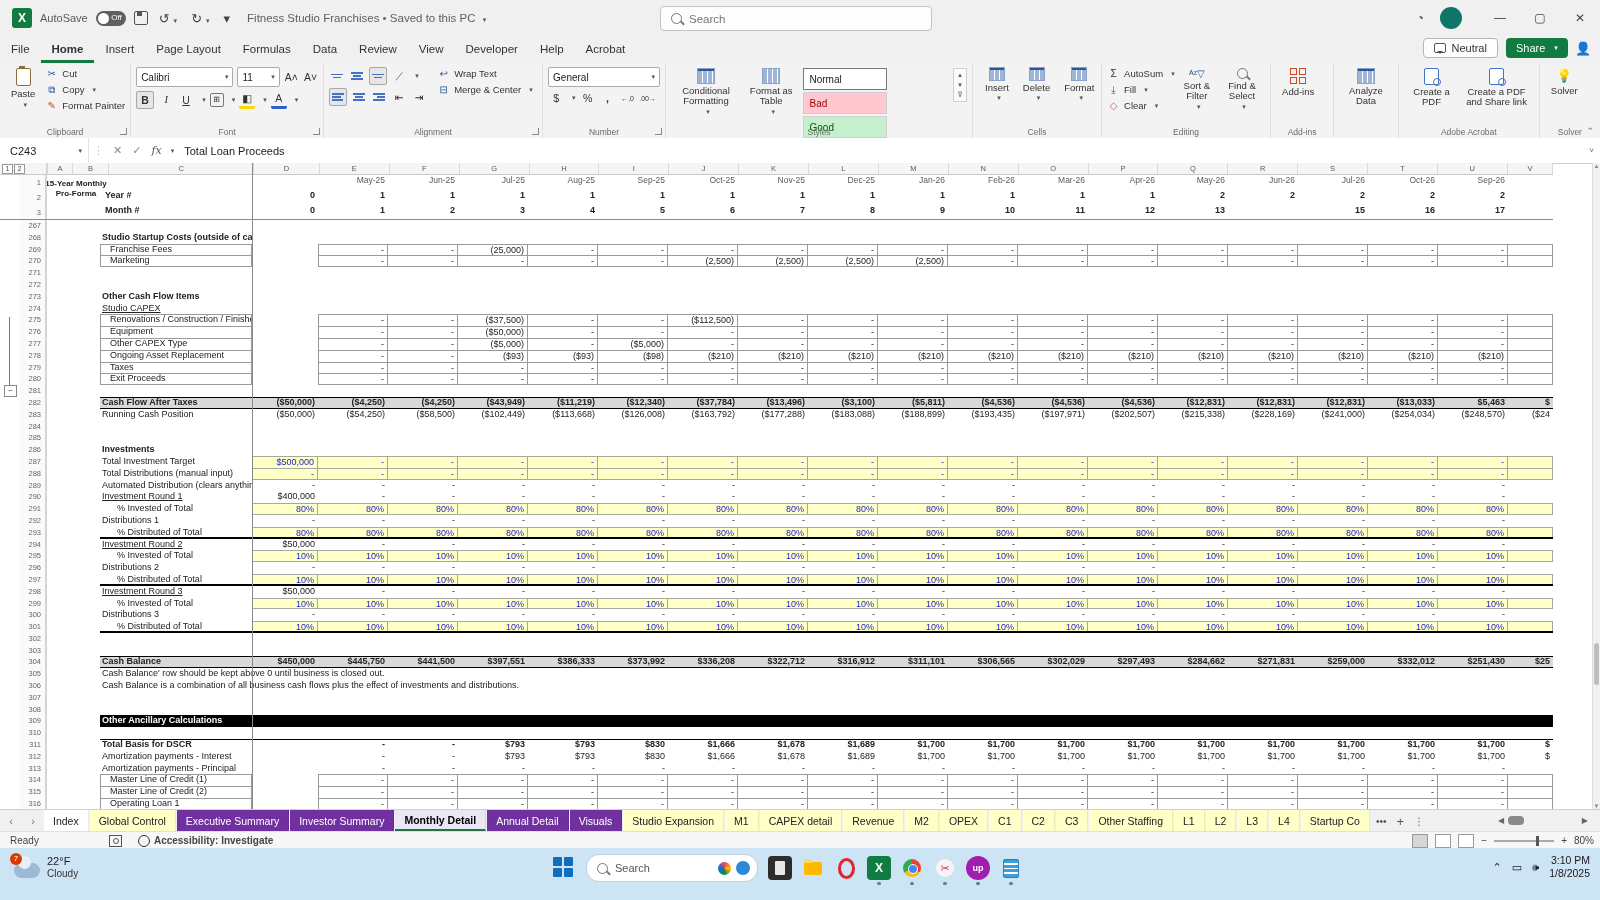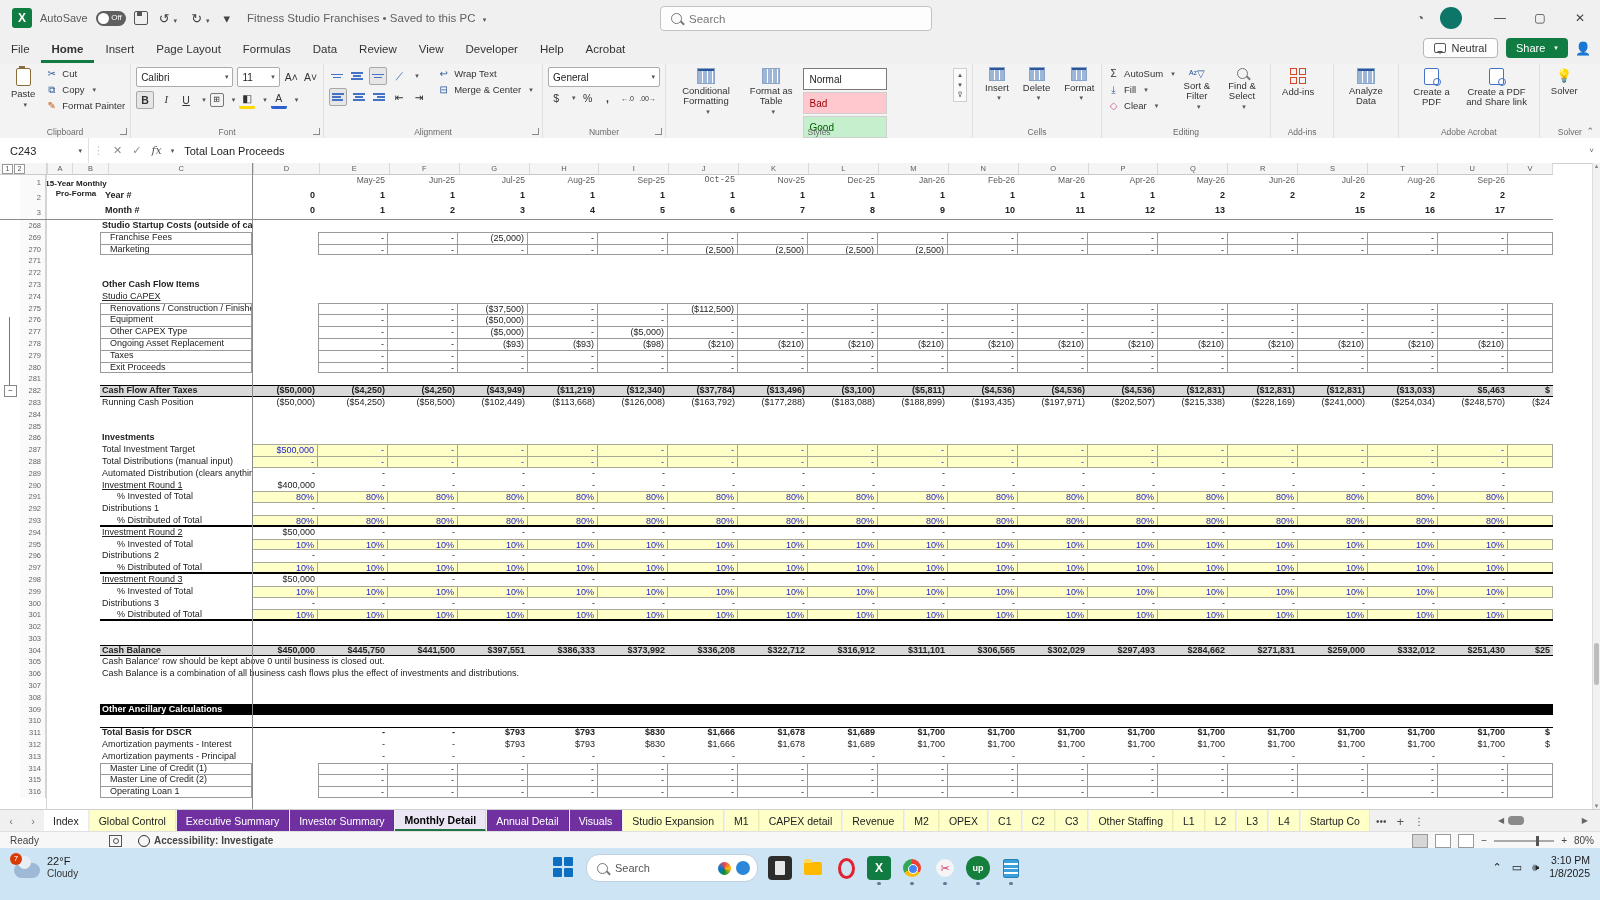--- a/index.html
+++ b/index.html
@@ -533,31 +533,31 @@
           <div class="onum"></div>
           <div class="rnum">1</div>
         </div>
         <div class="larea"></div>
         <div class="cell" style="width: 66px;"></div>
         <div class="cell datecell" style="width: 70px;">May-25</div>
         <div class="cell datecell" style="width: 70px;">Jun-25</div>
         <div class="cell datecell" style="width: 70px;">Jul-25</div>
         <div class="cell datecell" style="width: 70px;">Aug-25</div>
         <div class="cell datecell" style="width: 70px;">Sep-25</div>
-        <div class="cell datecell" style="width: 70px; font-family: Liberation Mono, monospace;">Oct-25</div>
+        <div class="cell datecell" style="width: 70px;">Oct-25</div>
         <div class="cell datecell" style="width: 70px;">Nov-25</div>
         <div class="cell datecell" style="width: 70px;">Dec-25</div>
         <div class="cell datecell" style="width: 70px;">Jan-26</div>
         <div class="cell datecell" style="width: 70px;">Feb-26</div>
         <div class="cell datecell" style="width: 70px;">Mar-26</div>
         <div class="cell datecell" style="width: 70px;">Apr-26</div>
         <div class="cell datecell" style="width: 70px;">May-26</div>
         <div class="cell datecell" style="width: 70px;">Jun-26</div>
         <div class="cell datecell" style="width: 70px;">Jul-26</div>
-        <div class="cell datecell" style="width: 70px;">Aug-26</div>
+        <div class="cell datecell" style="width: 70px;">Oct-26</div>
         <div class="cell datecell" style="width: 70px;">Sep-26</div>
         <div class="cell" style="width: 45px;"></div>
       </div>
       <div class="frow">
         <div class="gut">
           <div class="onum"></div>
           <div class="rnum">2</div>
         </div>
         <div class="larea bold">
           <div class="ltext" style="padding-left: 59px;">Year #</div>
@@ -605,20 +605,27 @@
         <div class="cell bold" style="width: 70px;">12</div>
         <div class="cell bold" style="width: 70px;">13</div>
         <div class="cell bold" style="width: 70px; margin-top: 17px;">14</div>
         <div class="cell bold" style="width: 70px;">15</div>
         <div class="cell bold" style="width: 70px;">16</div>
         <div class="cell bold" style="width: 70px;">17</div>
         <div class="cell" style="width: 45px;"></div>
       </div>
     </div>
   <div id="body">
+      <div class="brow">
+        <div class="gut">
+          <div class="onum"></div>
+          <div class="rnum">267</div>
+        </div>
+        <div class="larea"></div>
+      </div>
       <div class="brow">
         <div class="gut">
           <div class="onum"></div>
           <div class="rnum">268</div>
         </div>
         <div class="larea bold">
           <div class="ltext">Studio Startup Costs (outside of capex)</div>
         </div>
       </div>
       <div class="brow">
@@ -1781,21 +1788,21 @@
           </div>
           <div class="appdot"></div>
         </div>
         <div style="position: relative;">
           <div class="appico">
             <div style="width:18px;height:18px;border-radius:50%;background:#f5f5f5;display:flex;align-items:center;justify-content:center;font-size:11px;color:#d6336c">✂</div>
           </div>
           <div class="appdot"></div>
         </div>
         <div style="position: relative;">
-          <div class="appico" style="background: #15803d; border-radius: 50%; color: rgb(255, 255, 255); font-size: 9px; font-weight: bold;">up</div>
+          <div class="appico" style="background: #a21caf; border-radius: 50%; color: rgb(255, 255, 255); font-size: 9px; font-weight: bold;">up</div>
           <div class="appdot"></div>
         </div>
         <div style="position: relative;">
           <div class="appico">
             <div style="width:14px;height:17px;background:repeating-linear-gradient(#3aa0dc 0 3px,#fff 3px 4.5px);border:1px solid #2b7fb4;border-radius:2px"></div>
           </div>
           <div class="appdot"></div>
         </div>
       </div>
   </div>

